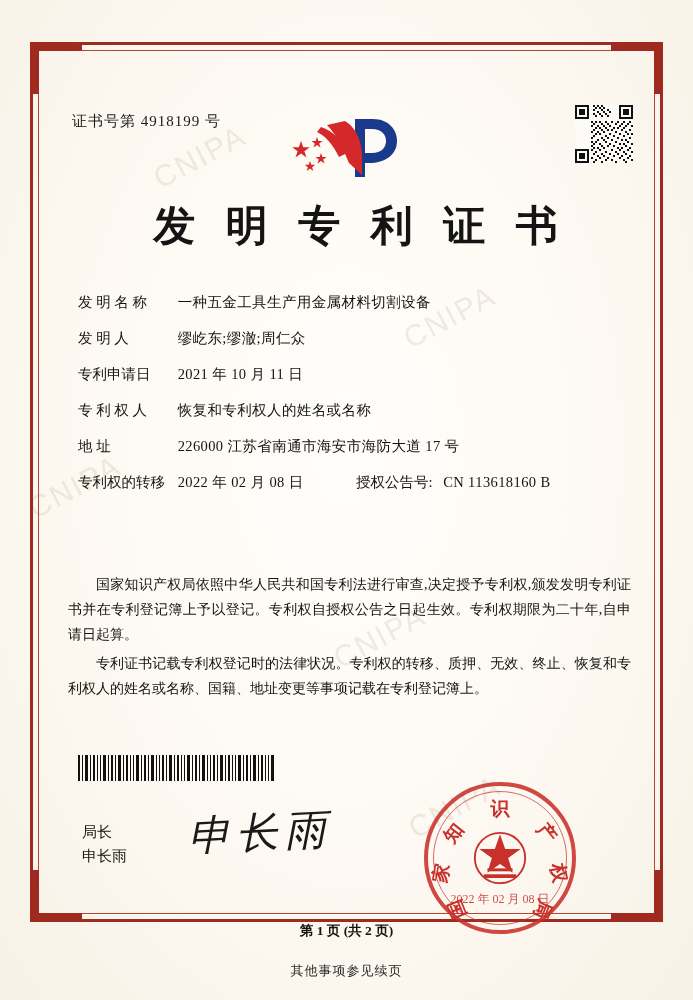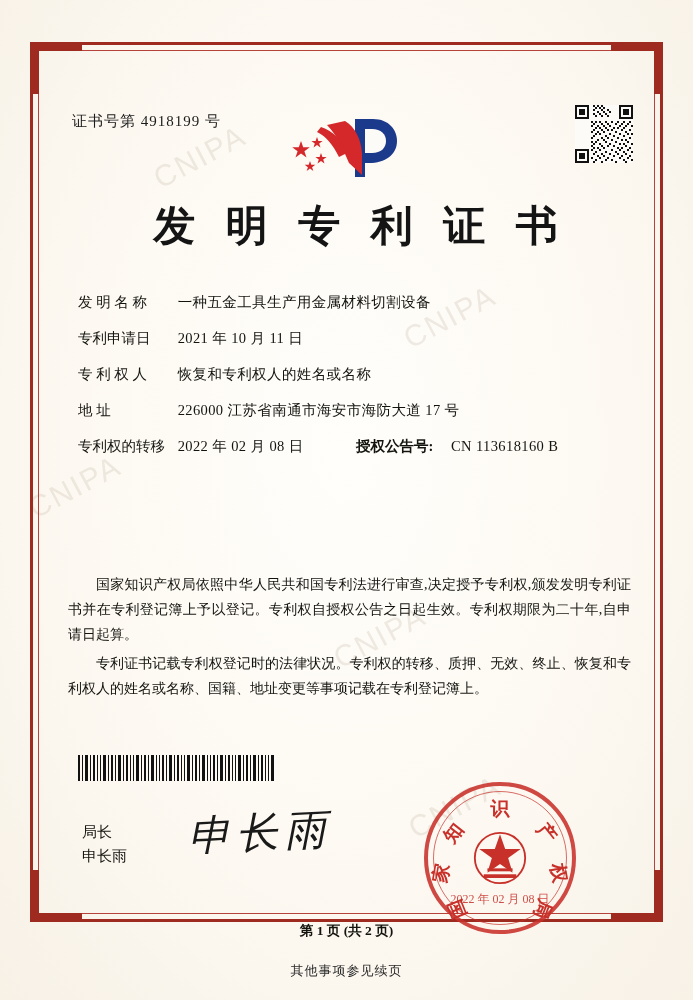--- a/index.html
+++ b/index.html
@@ -131,21 +131,21 @@
     display: inline-block;
     width: 96px;
     letter-spacing: 0;
   }
   .val { letter-spacing: 0.4px; }
   .row .sec {
     position: absolute;
     left: 278px;
     top: 0;
   }
-  .sec .lbl2 { margin-right: 14px; font-weight: bold; }
+  .sec .lbl2 { margin-right: 7px; }
 
   
   .paras {
     position: absolute;
     left: 68px;
     right: 62px;
     top: 572px;
     font-size: 14px;
     line-height: 25px;
     color: #14140f;
@@ -452,20 +452,24 @@
 
   <div class="title">发 明 专 利 证 书</div>
 
   <div class="fields">
 
     <div class="row">
       <span class="lbl">发 明 名 称</span>
       <span class="val">一种五金工具生产用金属材料切割设备</span>
     </div>
 
+    <div class="row">
+      <span class="lbl">发 明 人</span>
+      <span class="val">缪屹东;缪澈;周仁众</span>
+    </div>
 
 
     <div class="row">
       <span class="lbl">专利申请日</span>
       <span class="val">2021 年 10 月 11 日</span>
     </div>
 
     <div class="row">
       <span class="lbl">专 利 权 人</span>
       <span class="val">恢复和专利权人的姓名或名称</span>

